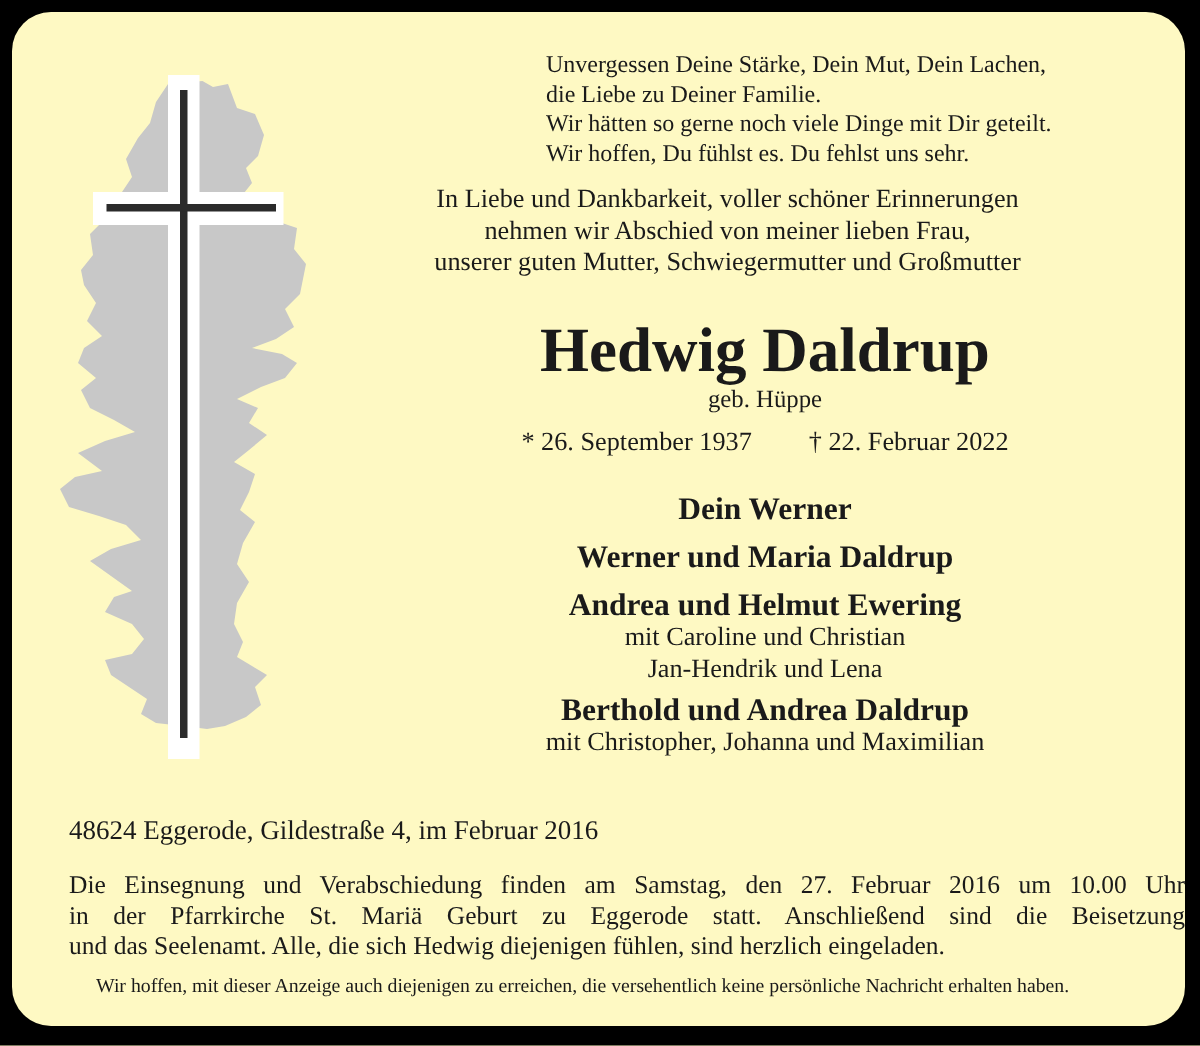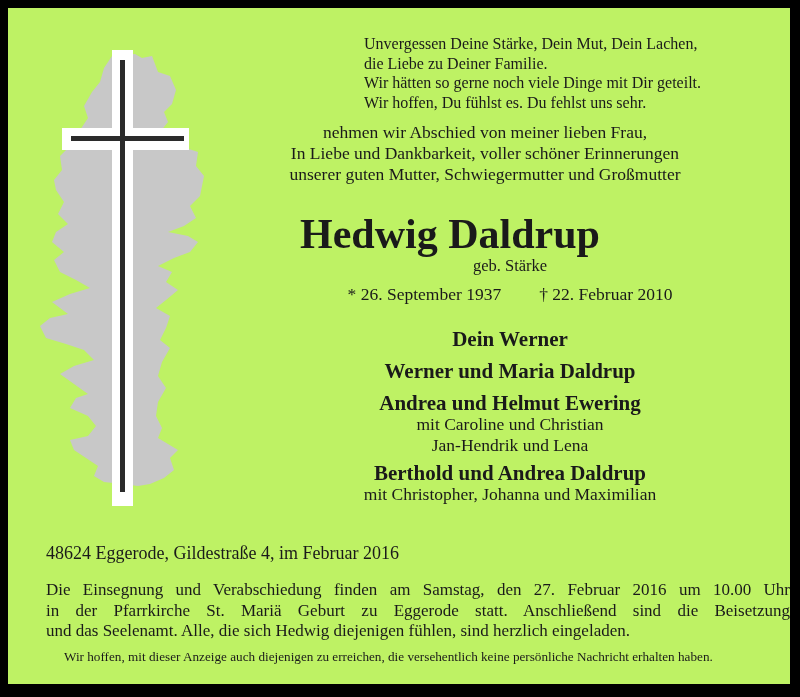--- a/index.html
+++ b/index.html
@@ -4,29 +4,30 @@
 <style>
   html, body { margin: 0; padding: 0; }
   body {
     width: 800px; height: 697px; background: #000;
     position: relative; overflow: hidden;
     font-family: "Liberation Serif", "DejaVu Serif", serif;
     color: #1a1a1a;
   }
   .frame {
     position: absolute; left: 8px; top: 8px; width: 782px; height: 676px;
-    background: #bef264;
+    background: #fef9c3;
+    border-radius: 26px;
   }
   .abs { position: absolute; white-space: nowrap; }
   .poem {
     left: 356px; top: 26px; font-size: 16px; line-height: 19.5px;
   }
   .intro-wrap { position: absolute; left: 262px; width: 430px; top: 114px; text-align: center; font-size: 17.5px; line-height: 21px; }
   .name {
-    position: absolute; left: 292px; width: 420px; top: 202px; 
+    position: absolute; left: 292px; width: 420px; top: 202px; text-align: center;
     font-weight: bold; font-size: 42px; line-height: 48px; letter-spacing: 0px;
   }
   .maiden { position: absolute; left: 292px; width: 420px; top: 248px; text-align: center; font-size: 16.5px; }
   .dates { position: absolute; left: 292px; width: 420px; top: 276px; text-align: center; font-size: 17.5px; word-spacing: 0; }
   .dates span { display: inline-block; }
   .dates .death { margin-left: 38px; }
   .family { position: absolute; left: 292px; width: 420px; top: 321px; text-align: center; }
   .family .bold { font-weight: bold; font-size: 21px; line-height: 21px; }
   .family .reg { font-size: 17.5px; line-height: 21px; }
   .family .gap { height: 11px; }
@@ -53,29 +54,29 @@
   </svg>
 
   <div class="abs poem">
     <div>Unvergessen Deine Stärke, Dein Mut, Dein Lachen,</div>
     <div>die Liebe zu Deiner Familie.</div>
     <div>Wir hätten so gerne noch viele Dinge mit Dir geteilt.</div>
     <div>Wir hoffen, Du fühlst es. Du fehlst uns sehr.</div>
   </div>
 
   <div class="intro-wrap">
+    <div>In Liebe und Dankbarkeit, voller schöner Erinnerungen</div>
     <div>nehmen wir Abschied von meiner lieben Frau,</div>
-    <div>In Liebe und Dankbarkeit, voller schöner Erinnerungen</div>
     <div>unserer guten Mutter, Schwiegermutter und Großmutter</div>
   </div>
 
   <div class="name">Hedwig Daldrup</div>
-  <div class="maiden">geb. Stärke</div>
+  <div class="maiden">geb. Hüppe</div>
   <div class="dates">
-    <span class="birth">* 26. September 1937</span><span class="death">† 22. Februar 2010</span>
+    <span class="birth">* 26. September 1937</span><span class="death">† 22. Februar 2022</span>
   </div>
 
   <div class="family">
     <div class="bold">Dein Werner</div>
     <div class="gap"></div>
     <div class="bold">Werner und Maria Daldrup</div>
     <div class="gap"></div>
     <div class="bold">Andrea und Helmut Ewering</div>
     <div class="reg">mit Caroline und Christian</div>
     <div class="reg">Jan-Hendrik und Lena</div>

